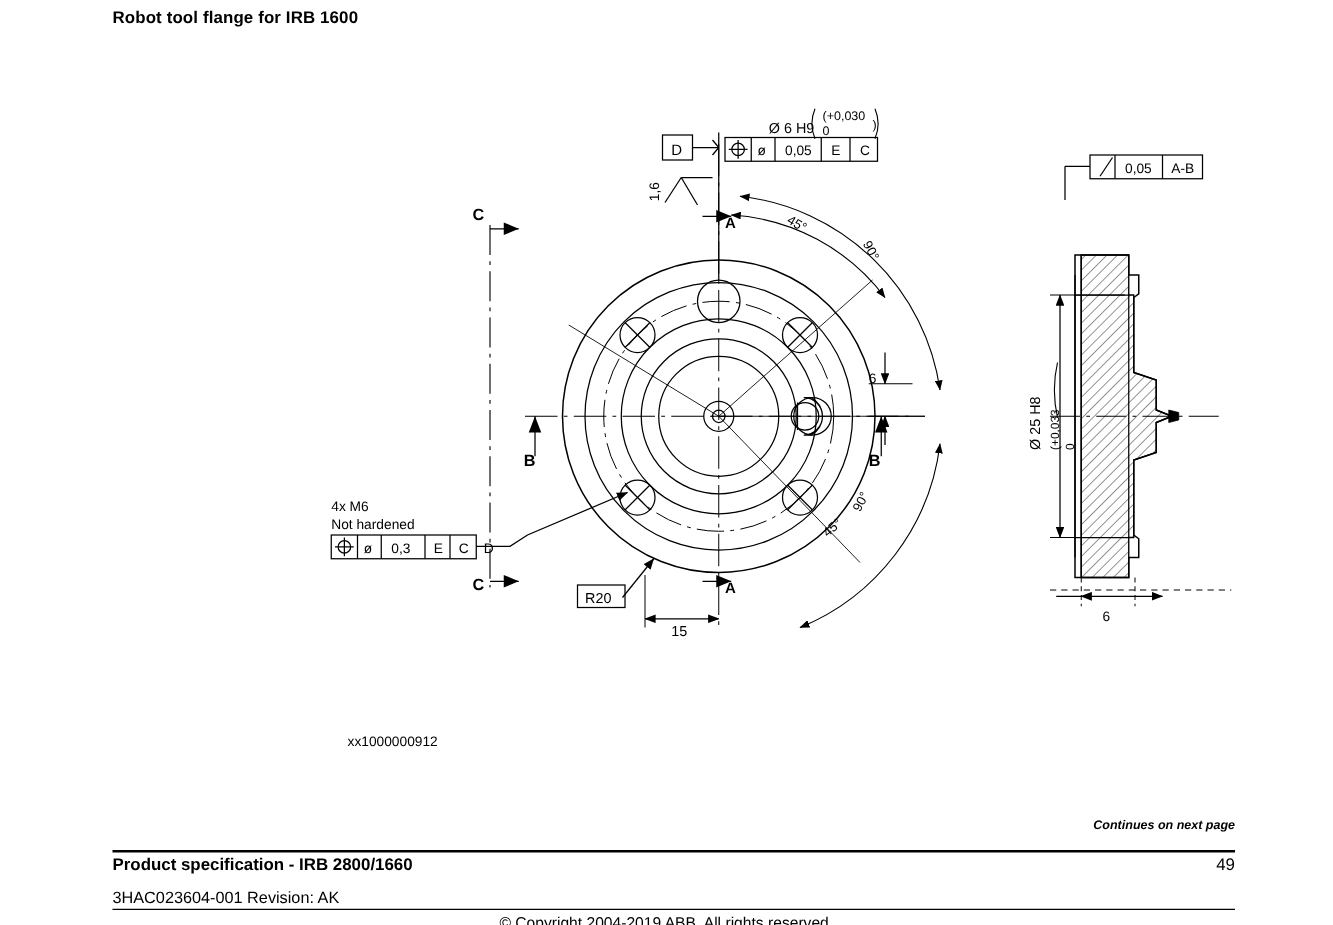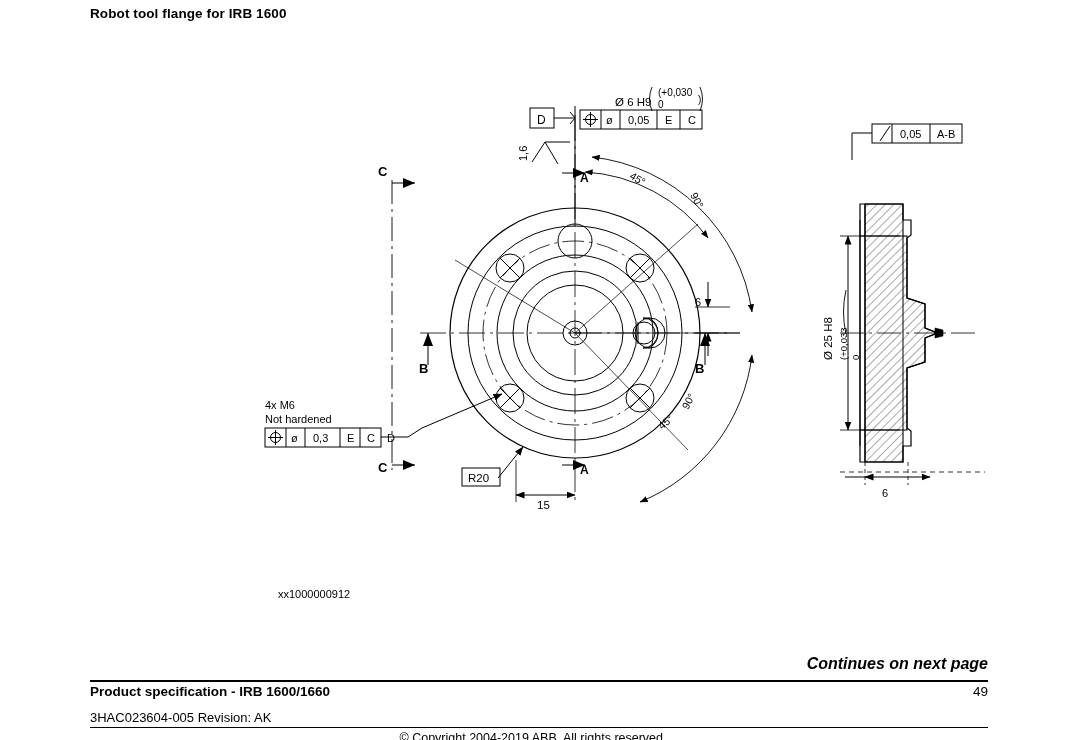--- a/index.html
+++ b/index.html
@@ -38,21 +38,21 @@
   .figure-id {
     position: absolute;
     left: 278px;
     top: 588px;
     font-size: 11px;
   }
   .continues {
     position: absolute;
     right: 78px;
     top: 655px;
-    font-size: 16px;
+    font-size: 10px;
     font-style: italic;
     font-weight: bold;
   }
   .rule {
     position: absolute;
     left: 90px;
     right: 78px;
     height: 2px;
     background: #000;
   }
@@ -386,18 +386,18 @@
         <text x="642" y="437" font-size="11">6</text>
       </g>
     </svg>
   </div>
 
   <div class="figure-id">xx1000000912</div>
 
   <div class="continues">Continues on next page</div>
 
   <div class="rule top"></div>
-  <div class="footer-left">Product specification - IRB 1600/1660</div>
+  <div class="footer-left">Product specification - IRB 2800/1660</div>
   <div class="footer-page">49</div>
-  <div class="footer-rev">3HAC023604-005 Revision: AK</div>
+  <div class="footer-rev">3HAC023604-001 Revision: AK</div>
   <div class="rule bottom"></div>
   <div class="copyright">© Copyright 2004-2019 ABB. All rights reserved.</div>
 </div>
 
 </body></html>

